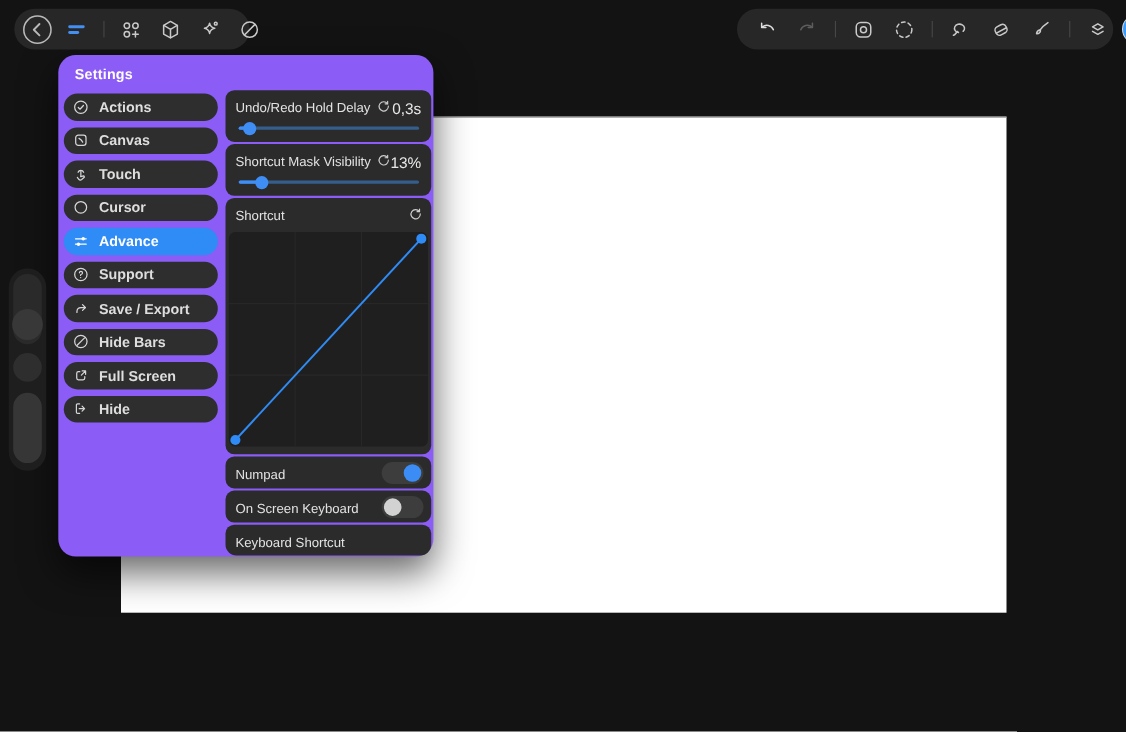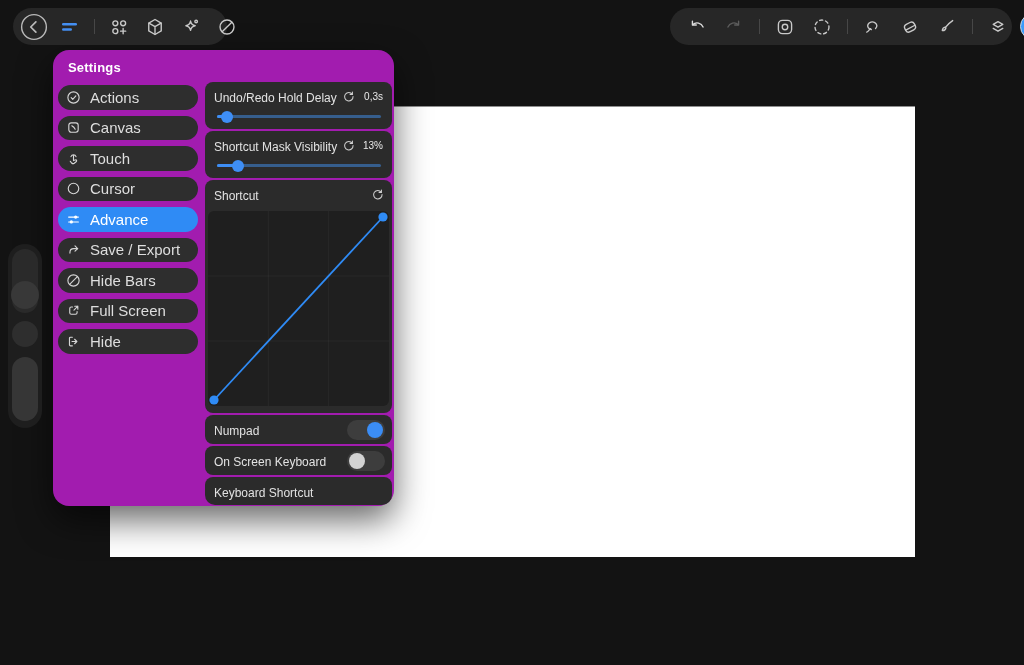--- a/index.html
+++ b/index.html
@@ -26,39 +26,39 @@
   
   .rail { position:absolute; left:8px; top:244px; width:34px; height:184px;
     background:#1e1e1e; border-radius:17px; }
   .rail .cap1  { position:absolute; left:4px; top:5px;  width:26px; height:64px; background:#2a2a2a; border-radius:13px; }
   .rail .thumb { position:absolute; left:3px; top:37px; width:28px; height:28px; background:#383838; border-radius:50%; cursor:pointer; }
   .rail .knob  { position:absolute; left:4px; top:77px; width:26px; height:26px; background:#2e2e2e; border-radius:50%; cursor:pointer; }
   .rail .cap2  { position:absolute; left:4px; top:113px; width:26px; height:64px; background:#363636; border-radius:13px; cursor:pointer; }
 
   
   .panel { position:absolute; left:53px; top:50px; width:341px; height:456px;
-    background:#a21caf; border-radius:16px; box-shadow:0 14px 34px rgba(0,0,0,.6); }
+    background:#8b5cf6; border-radius:16px; box-shadow:0 14px 34px rgba(0,0,0,.6); }
   .panel-title { position:absolute; left:15px; top:10px; font-size:13px; font-weight:bold; color:#fff; letter-spacing:.2px; }
 
   
   .side { position:absolute; left:5px; top:35px; width:140px; display:flex; flex-direction:column; gap:6px; }
   .srow { height:24.5px; background:#2e2e2e; border-radius:13px; display:flex; align-items:center;
     padding:0 8px; gap:9px; cursor:pointer; color:#dedede; }
   .srow svg { flex:0 0 auto; stroke:#d6d6d6; fill:none; stroke-width:1.2; stroke-linecap:round; stroke-linejoin:round; }
-  .srow .lbl { font-size:15px; white-space:nowrap; }
+  .srow .lbl { font-size:13px; white-space:nowrap;font-weight:bold; }
   .srow.selected { background:#2f8bf5; color:#fff; }
   .srow.selected svg { stroke:#fff; }
 
   
   .col { position:absolute; left:152px; top:32px; width:187px; }
   .card { position:relative; background:#2b2b2b; border-radius:8px; margin-bottom:2px; }
   .card .row-label { position:absolute; left:9px; top:9px; font-size:12px; color:#e2e2e2; }
   .reset { position:absolute; top:6px; width:16px; height:16px; cursor:pointer; display:flex; align-items:center; justify-content:center; }
   .reset svg { stroke:#cfcfcf; fill:none; stroke-width:1.3; stroke-linecap:round; }
-  .val { position:absolute; right:9px; top:9px; font-size:10px; color:#e8e8e8;text-align:right; }
+  .val { position:absolute; right:9px; top:9px; font-size:14px; color:#e8e8e8;text-align:right; }
 
   .card-slider { height:47px; }
   .card-slider .reset { right:36px; }
   .slider { position:absolute; left:12px; right:11px; top:33px; height:3px; border-radius:2px;
     background:#365e8d; cursor:pointer; }
   .slider .fill { position:absolute; left:0; top:0; height:3px; border-radius:2px; background:#3e8ef5; }
   .slider .sthumb { position:absolute; top:-4.5px; width:12px; height:12px; border-radius:50%;
     background:#3e8ef5; cursor:pointer; }
 
   .card-pressure { height:233px; }
@@ -112,20 +112,28 @@
         </svg>
       <span class="lbl">Cursor</span>
     </div>
     <div class="srow selected">
       <svg width="15" height="15" viewBox="0 0 16 16">
           <path d="M2.8 5.4h10.4M2.8 10.6h10.4"></path>
           <circle cx="10.3" cy="5.4" r="1.7" fill="currentColor" stroke="none" style="fill:#fff"></circle>
           <circle cx="5.7" cy="10.6" r="1.7" stroke="none" style="fill:#fff"></circle>
         </svg>
       <span class="lbl">Advance</span>
+    </div>
+    <div class="srow">
+      <svg width="15" height="15" viewBox="0 0 16 16">
+          <circle cx="8" cy="8" r="6"></circle>
+          <path d="M6.6 6.4A1.5 1.5 0 1 1 8.2 8c-.4.2-.5.5-.5 1"></path>
+          <path d="M7.8 11h.1"></path>
+        </svg>
+      <span class="lbl">Support</span>
     </div>
     <div class="srow">
       <svg width="15" height="15" viewBox="0 0 16 16">
           <path d="M9.6 4.2L12.4 7l-2.8 2.8"></path>
           <path d="M12.4 7H8.2C5.8 7 4.2 8.6 4.2 11v.8"></path>
         </svg>
       <span class="lbl">Save / Export</span>
     </div>
     <div class="srow">
       <svg width="15" height="15" viewBox="0 0 16 16">

